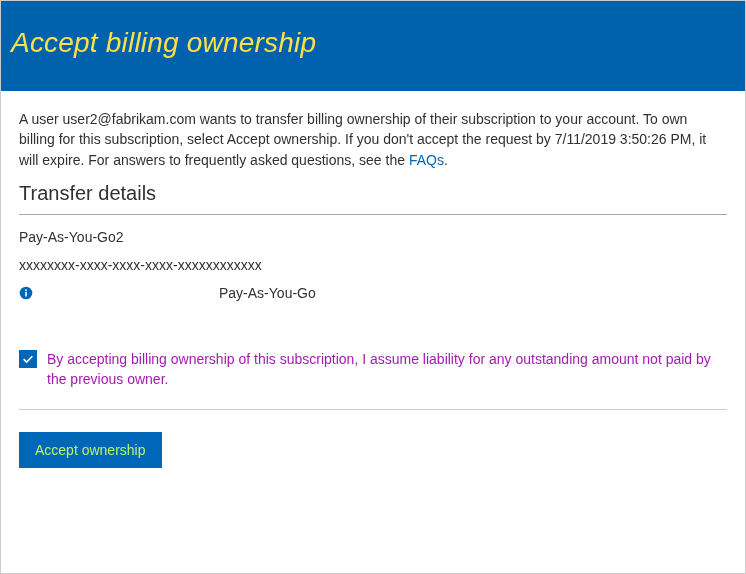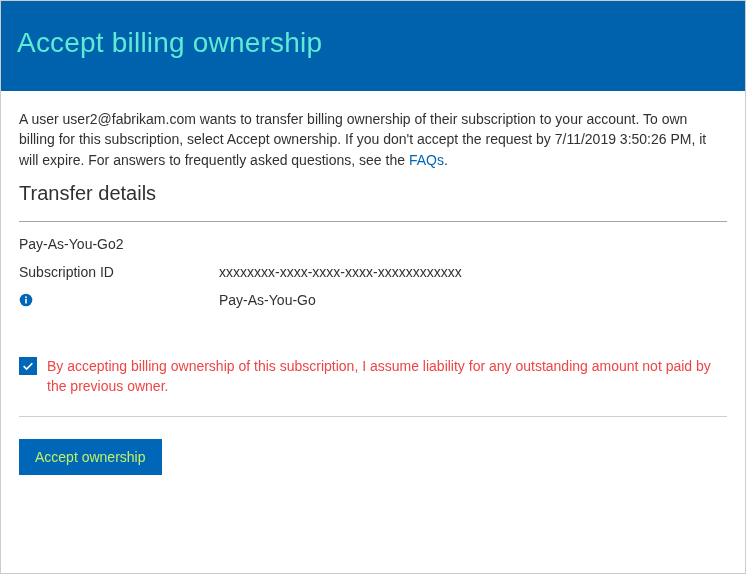--- a/index.html
+++ b/index.html
@@ -8,22 +8,23 @@
     font-size: 14px;
     color: #323130;
     background: #fff;
     width: 746px;
     height: 574px;
     border: 1px solid #ccc;
     overflow: hidden;
   }
   .header {
     background: #0062ad;
-    color: #5eead4;
-    padding: 26px 18px 32px 16px;
+    color: #fde047;
+    padding: 26px 18px 32px 10px;
+    font-style: italic;
   }
   .header h1 {
     font-weight: 300;
     font-size: 28px;
     letter-spacing: 0.2px;
   }
   .content {
     padding: 18px 18px 0 18px;
   }
   .intro {
@@ -31,21 +32,21 @@
     color: #323130;
     margin-bottom: 12px;
   }
   .intro a {
     color: #0067b8;
     text-decoration: none;
   }
   .section-title {
     font-size: 20px;
     font-weight: 400;
-    padding-bottom: 16px;
+    padding-bottom: 9px;
     border-bottom: 1px solid #a6a6a6;
     margin-bottom: 14px;
   }
   .details-row {
     display: flex;
     align-items: center;
     margin-bottom: 12px;
   }
   .details-label {
     width: 200px;
@@ -79,21 +80,21 @@
     background: #0067b8;
     display: inline-flex;
     align-items: center;
     justify-content: center;
     flex-shrink: 0;
     cursor: pointer;
     margin-top: 1px;
   }
   .consent-text {
     line-height: 1.45;
-    color: #ef4444;
+    color: #a21caf;
   }
   .actions {
     margin-top: 22px;
   }
   .btn-primary {
     background: #0067b8;
     color: #bef264;
     border: none;
     padding: 10px 16px;
     font-size: 14px;
@@ -114,21 +115,20 @@
     <span>A user user2@fabrikam.com wants to transfer billing ownership of their subscription to your account. To own billing for this subscription, select Accept ownership. If you don't accept the request by 7/11/2019 3:50:26 PM, it will expire. For answers to frequently asked questions, see the </span><a href="#">FAQs</a><span>.</span>
   </p>
 
   <h2 class="section-title">Transfer details</h2>
 
   <div class="details-row">
     <div class="details-value">Pay-As-You-Go2</div>
   </div>
 
   <div class="details-row">
-    <div class="details-label">Subscription ID</div>
     <div class="details-value">xxxxxxxx-xxxx-xxxx-xxxx-xxxxxxxxxxxx</div>
   </div>
 
   <div class="details-row">
     <div class="details-label">
       <span class="info-icon">
         <svg width="14" height="14" viewBox="0 0 16 16" fill="currentColor">
           <circle cx="8" cy="8" r="7.2" fill="#0067b8"></circle>
           <rect x="7.1" y="6.6" width="1.8" height="5.4" fill="#fff"></rect>
           <rect x="7.1" y="3.8" width="1.8" height="1.8" fill="#fff"></rect>

